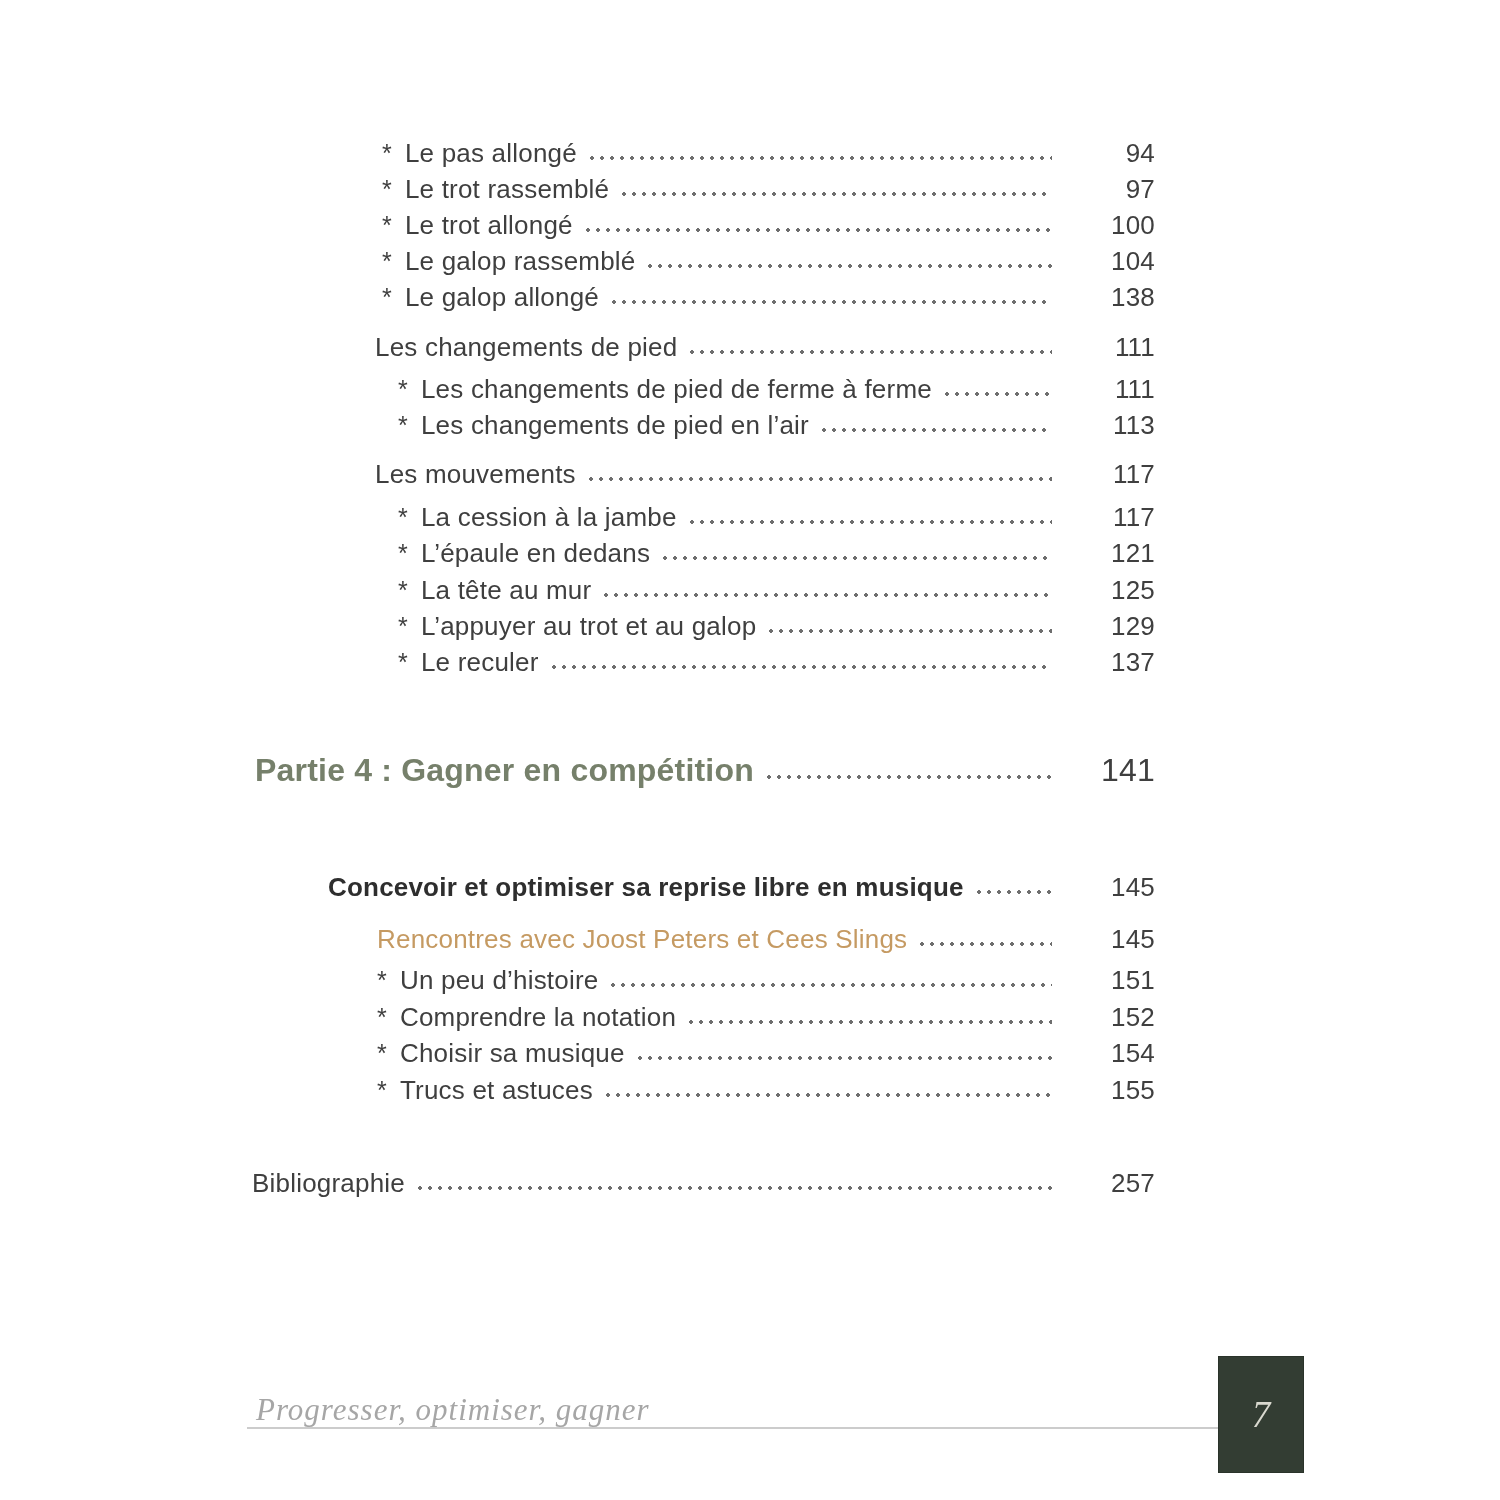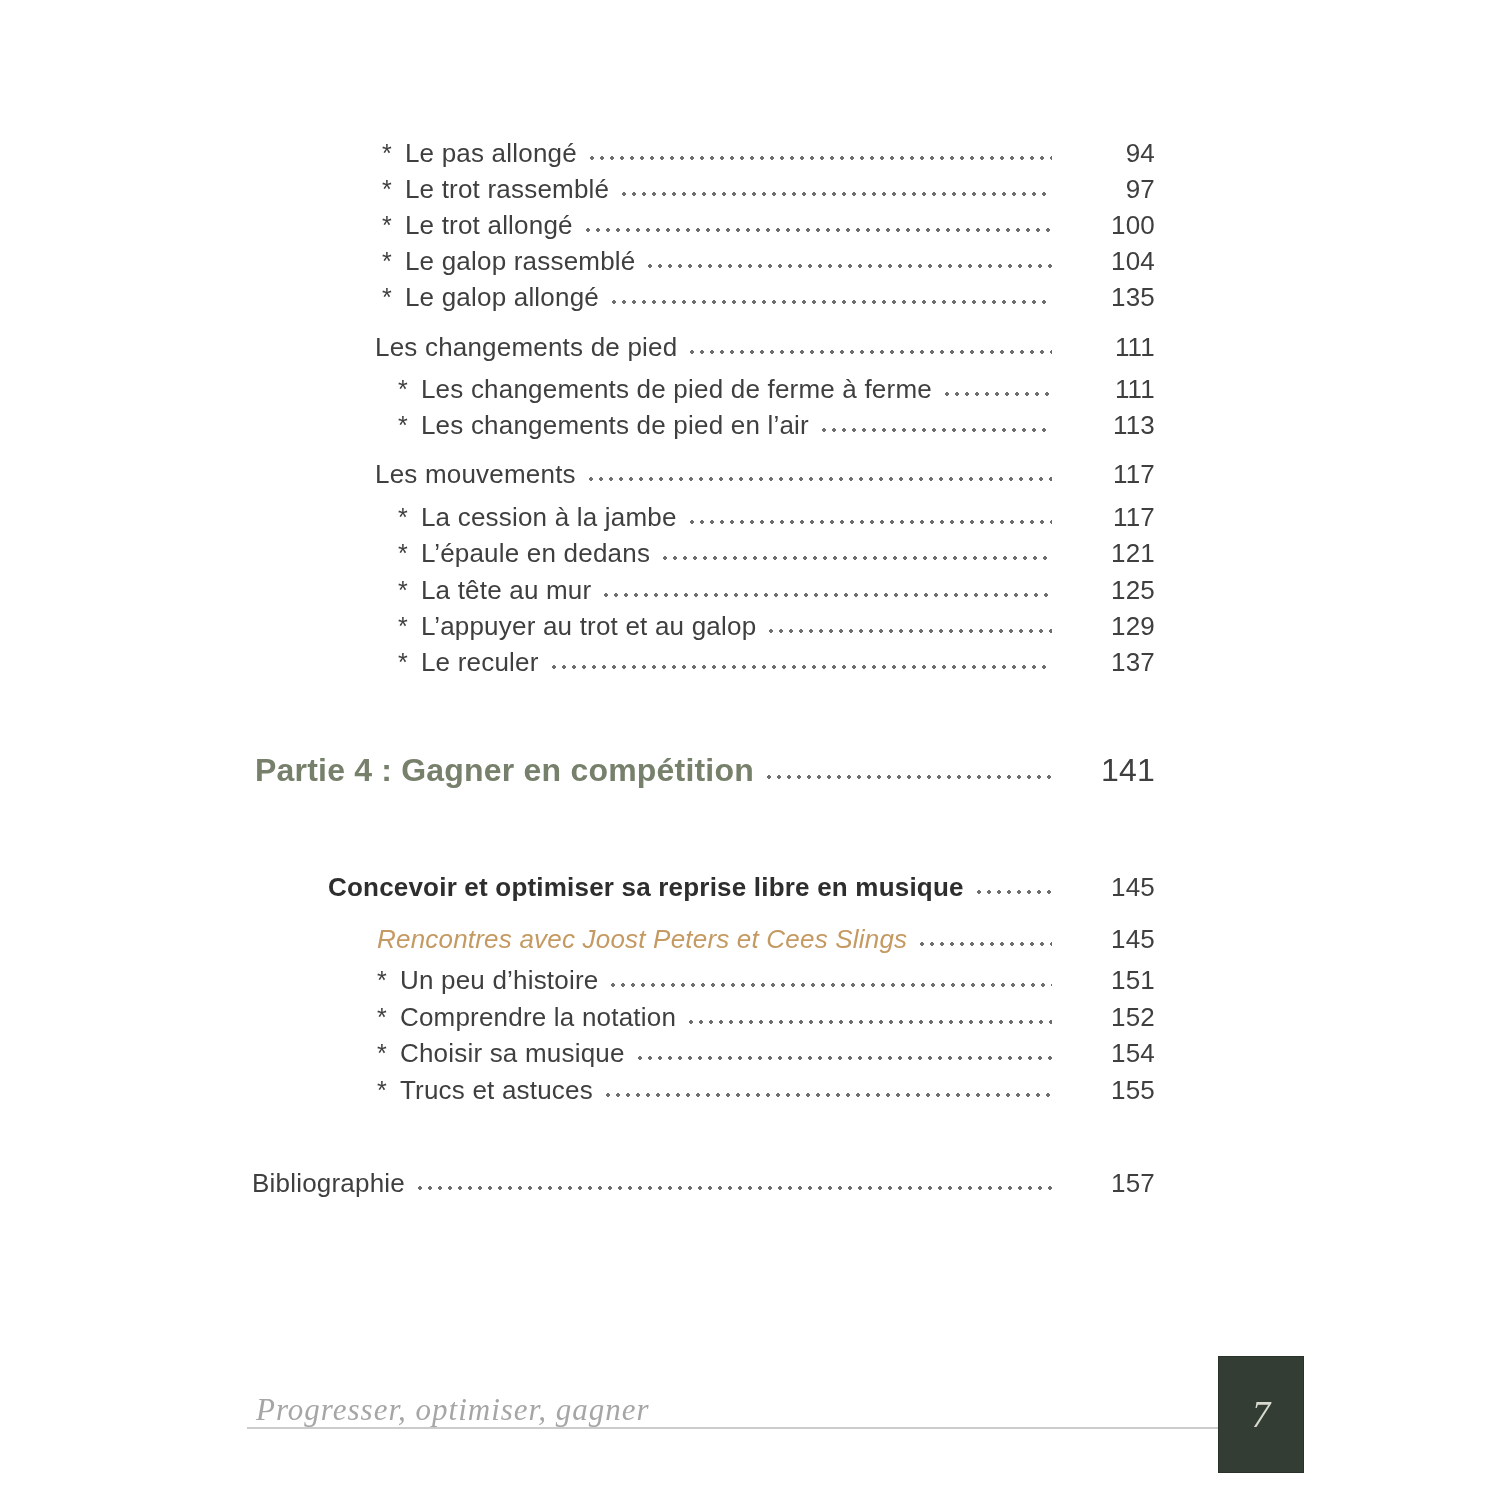--- a/index.html
+++ b/index.html
@@ -61,21 +61,21 @@
   .l1{left:255px;height:40px;font-size:32px;line-height:38px;}
   .l1 .lbl{color:var(--sage);font-weight:bold;}
   .l1 .leader{height:38px;}
   .l2{left:375px;justify-content:space-between;}
   .l2h{left:328px;}
   .l2h .lbl{color:var(--ink-bold);font-weight:bold;}
   .l3{left:382px;}
   .l3b{left:398px;}
   .l3c{left:377px;}
   .l3i{left:377px;}
-  .l3i .lbl{color:var(--tan);font-style:italic;}
+  .l3i .lbl{color:var(--tan);}
   
   .footer-title{
     position:absolute;
     left:256px;top:1392px;
     font-family:cursive;
     font-style:italic;
     font-size:31px;
     color:var(--footer-gray);
     letter-spacing:1px;
     white-space:nowrap;
@@ -130,21 +130,21 @@
   <div class="row l3" style="top:242px">
     <span class="star">*</span>
     <span class="lbl">Le galop rassemblé</span>
     <span class="leader"></span>
     <span class="pg">104</span>
   </div>
   <div class="row l3" style="top:278px">
     <span class="star">*</span>
     <span class="lbl">Le galop allongé</span>
     <span class="leader"></span>
-    <span class="pg">135</span>
+    <span class="pg">138</span>
   </div>
 
   <div class="row l2" style="top:328px">
     <span class="lbl">Les changements de pied</span>
     <span class="leader"></span>
     <span class="pg">111</span>
   </div>
   <div class="row l3b" style="top:370px">
     <span class="star">*</span>
     <span class="lbl">Les changements de pied de ferme à ferme</span>
@@ -230,21 +230,21 @@
   <div class="row l3c" style="top:1071px">
     <span class="star">*</span>
     <span class="lbl">Trucs et astuces</span>
     <span class="leader"></span>
     <span class="pg">155</span>
   </div>
 
   <div class="row l0" style="top:1165px">
     <span class="lbl">Bibliographie</span>
     <span class="leader"></span>
-    <span class="pg">157</span>
+    <span class="pg">257</span>
   </div>
 
   <div class="footer-title">Progresser, optimiser, gagner</div>
   <div class="footer-rule"></div>
   <div class="page-badge">
     <span class="num">7</span>
   </div>
 
 </div>
 

